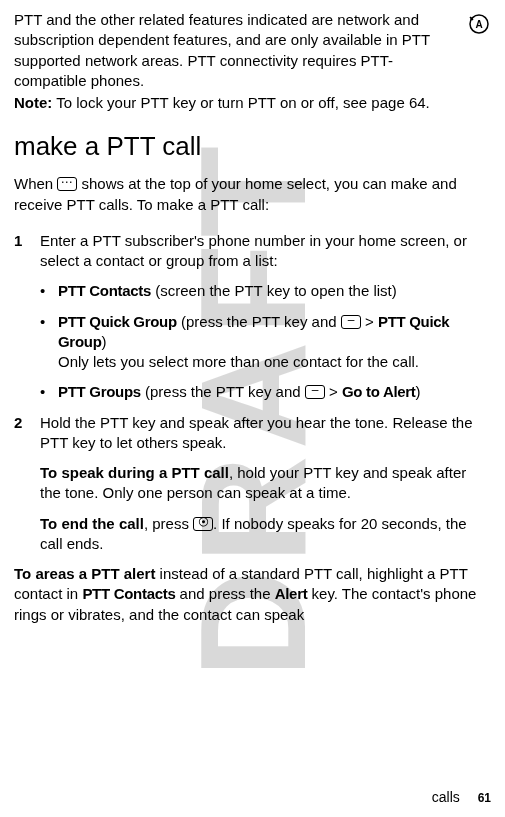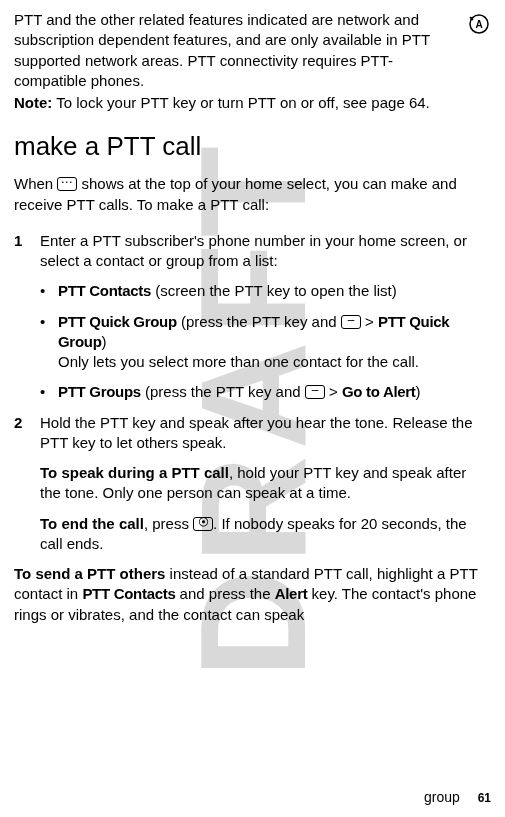--- a/index.html
+++ b/index.html
@@ -160,21 +160,21 @@
       <b>To speak during a PTT call</b><span>, hold your PTT key and speak after the tone. Only one person can speak at a time.</span>
     </div>
 
     <div class="sub-para">
       <b>To end the call</b><span>, press </span><span class="inline-icon end"></span><span>. If nobody speaks for 20 seconds, the call ends.</span>
     </div>
 
   </div>
 
   <div class="para" style="margin-top:10px">
-    <b>To send a PTT others</b><span> instead of a standard PTT call, highlight a PTT contact in </span><span class="cond">PTT Contacts</span><span> and press the </span><span class="cond">Alert</span><span> key. The contact's phone rings or vibrates, and the contact can speak</span>
+    <b>To areas a PTT alert</b><span> instead of a standard PTT call, highlight a PTT contact in </span><span class="cond">PTT Contacts</span><span> and press the </span><span class="cond">Alert</span><span> key. The contact's phone rings or vibrates, and the contact can speak</span>
   </div>
 
 </div>
 
 <div class="footer">
-  <span>group</span>
+  <span>calls</span>
   <span class="pagenum">61</span>
 </div>
 
 </body></html>

